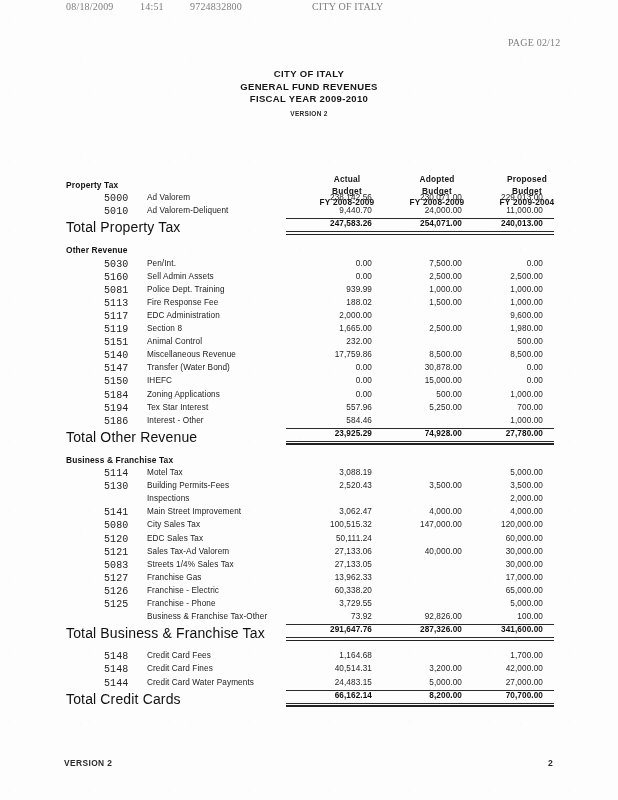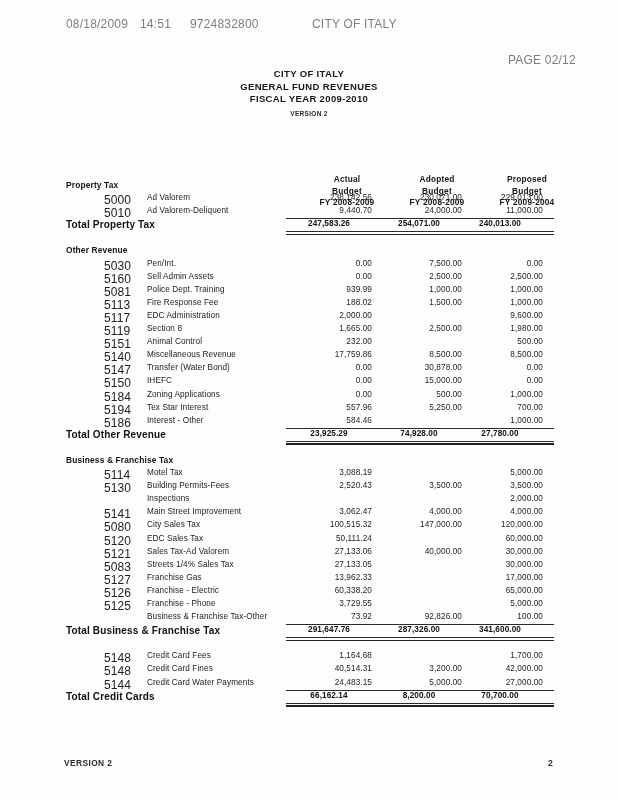--- a/index.html
+++ b/index.html
@@ -20,26 +20,26 @@
   
   .page {
     position: absolute;
     inset: 0;
     background: #fdfdfd;
   }
 
   
   .fax-header {
     position: absolute;
-    top: 17px;
+    top: 1px;
     left: 0;
     right: 0;
     height: 12px;
-    font-family: Liberation Sans, sans-serif;
-    font-size: 12px;
+    font-family: Liberation Serif, serif;
+    font-size: 10px;
     letter-spacing: 0.2px;
     color: #7e7e7e;
     white-space: nowrap;
   }
   .fax-header span { position: absolute; top: 0px; }
   .fx-date  { left: 66px; }
   .fx-time  { left: 140px; }
   .fx-num   { left: 190px; }
   .fx-city  { left: 312px; }
   .fx-page  { left: 508px; margin-top: 36px; }
@@ -111,55 +111,56 @@
     top: 0;
     font-size: 8.4px;
     font-weight: bold;
     letter-spacing: 0.15px;
     color: #141414;
   }
   .code {
     position: absolute;
     left: 104px;
     top: 0;
-    font-size: 12px;
+    font-size: 10px;
     letter-spacing: 0.1px;
     color: #222;
+    font-family: Liberation Mono, monospace;
   }
   .desc {
     position: absolute;
     left: 147px;
     top: 0;
     font-size: 8.2px;
     letter-spacing: 0.1px;
     color: #222;
   }
   .total-label {
     position: absolute;
     left: 66px;
     top: 0;
-    font-size: 10px;
-    font-weight: bold;
+    font-size: 14px;
+    font-weight: normal;
     letter-spacing: 0.15px;
     color: #111;
   }
 
   .amt {
     position: absolute;
     top: 0;
     text-align: right;
     font-size: 8.2px;
     letter-spacing: 0.1px;
     color: #1d1d1d;
     width: 86px;
   }
   .amt.c1 { left: 286px; }
   .amt.c2 { left: 376px; }
   .amt.c3 { left: 457px; }
-  .amt.bold { font-weight: bold; color: #101010; text-align: center; }
+  .amt.bold { font-weight: bold; color: #101010; }
 
   
   .rule-top {
     position: absolute;
     left: 286px;
     width: 268px;
     top: -1px;
     height: 1px;
     background: #2b2b2b;
   }

